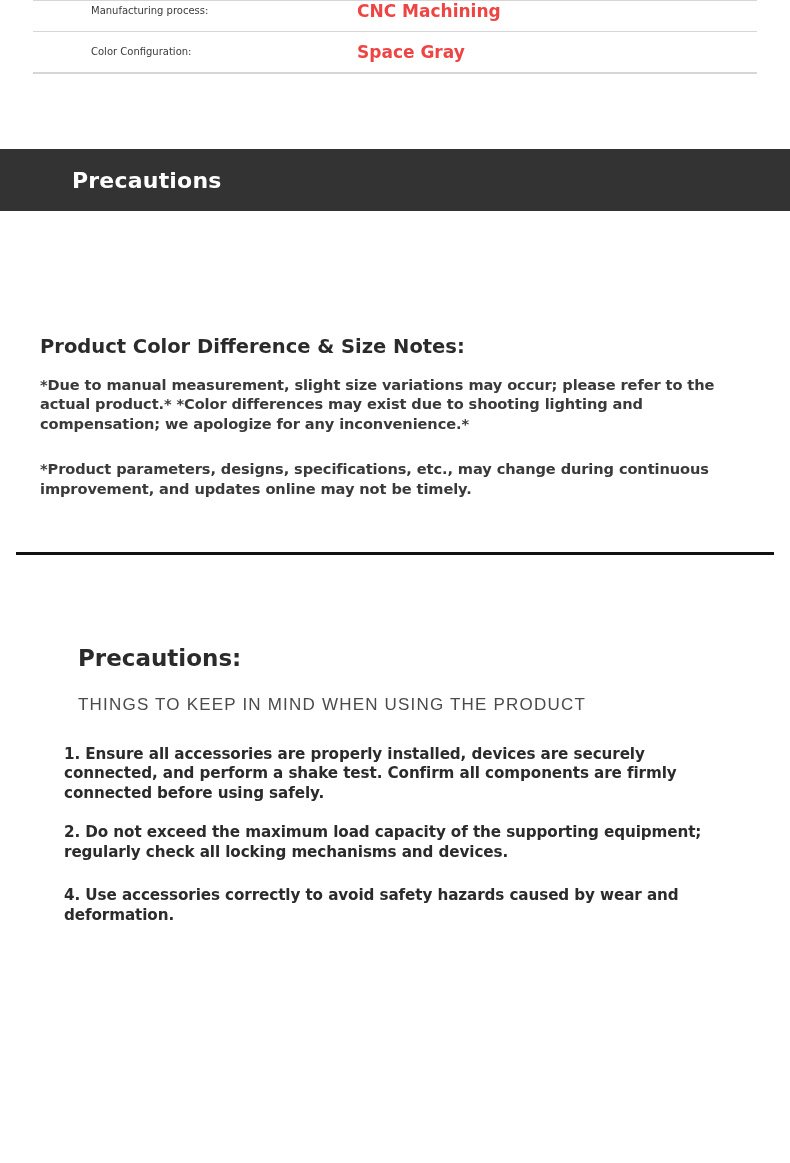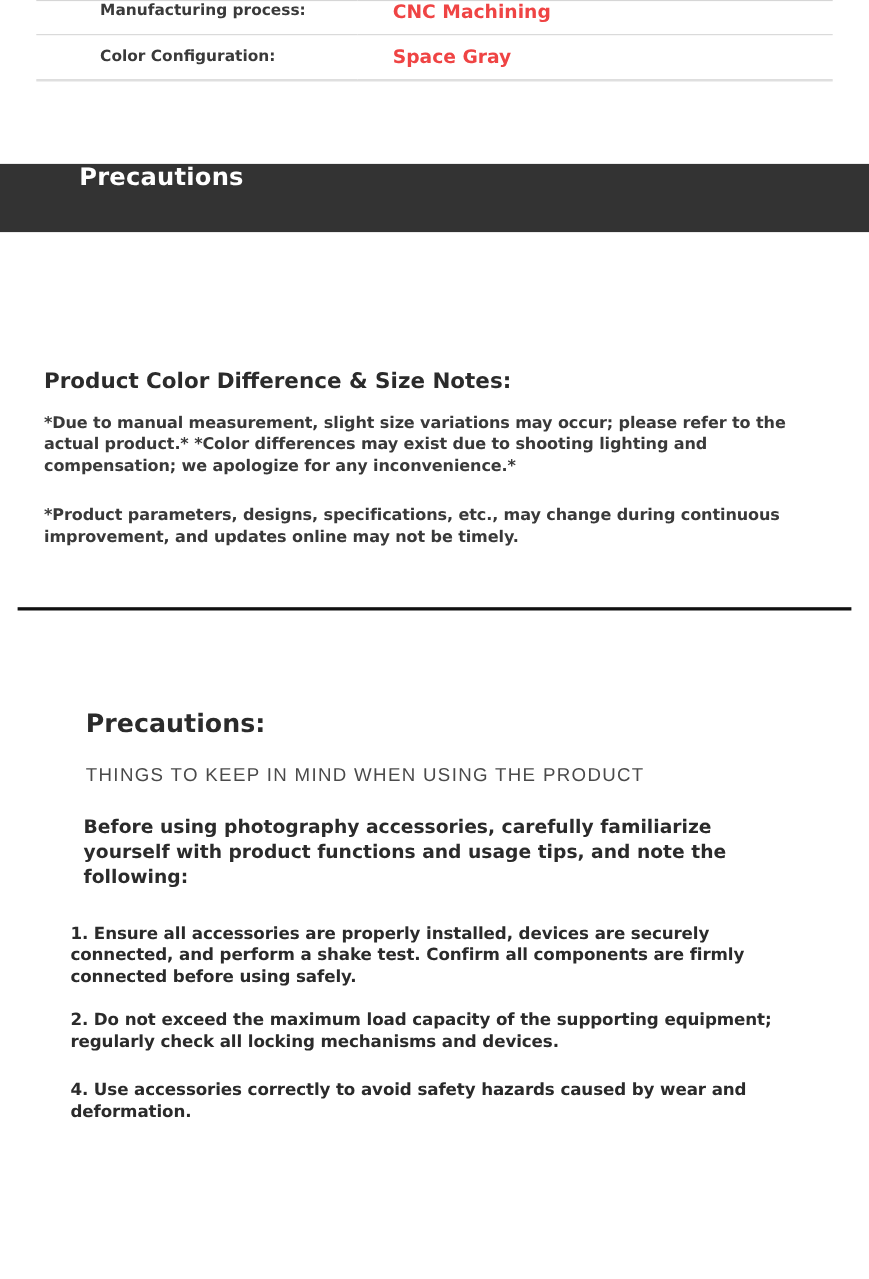--- a/index.html
+++ b/index.html
@@ -27,22 +27,22 @@
     border-top: 1px solid #d6d6d6;
     border-bottom: 1px solid #d6d6d6;
   }
   .spec-table td {
     padding: 10px 4px;
     vertical-align: middle;
   }
   .spec-label {
     width: 230px;
     padding-left: 58px !important;
-    font-size: 14px;
-    font-weight: bold;
+    font-size: 10px;
+    font-weight: normal;
     color: #3a3a3a;
     line-height: 1.25;
   }
   .spec-value {
     font-size: 17px;
     font-weight: bold;
     color: #ef4444;
     padding-left: 32px !important;
   }
   .spec-row-cut td {
@@ -55,20 +55,21 @@
     border-top: 1px solid #d6d6d6;
     height: 0;
   }
 
   
   .banner {
     width: 790px;
     height: 62px;
     background: #333333;
     display: flex;
+    align-items: center;
     margin-top: 75px;
   }
   .banner-title {
     color: #ffffff;
     font-size: 22px;
     font-weight: bold;
     padding-left: 72px;
     letter-spacing: 0.2px;
   }
 
@@ -169,17 +170,16 @@
   <div class="notes-heading">Product Color Difference &amp; Size Notes:</div>
   <div class="notes-p second">*Due to manual measurement, slight size variations may occur; please refer to the actual product.*  *Color differences may exist due to shooting lighting and compensation; we apologize for any inconvenience.*</div>
   <div class="notes-p">*Product parameters, designs, specifications, etc., may change during continuous improvement, and updates online may not be timely.</div>
 </div>
 
 <div class="rule"></div>
 
 <div class="prec-block">
   <div class="prec-heading">Precautions:</div>
   <div class="prec-sub">THINGS TO KEEP IN MIND WHEN USING THE PRODUCT</div>
-  <div class="prec-lead">Before using photography accessories, carefully familiarize yourself with product functions and usage tips, and note the following:</div>
   <div class="prec-item">1. Ensure all accessories are properly installed, devices are securely connected, and perform a shake test. Confirm all components are firmly connected before using safely.</div>
   <div class="prec-item tight">2. Do not exceed the maximum load capacity of the supporting equipment; regularly check all locking mechanisms and devices.</div>
   <div class="prec-item last">4. Use accessories correctly to avoid safety hazards caused by wear and deformation.</div>
 </div>
 
 </body></html>

